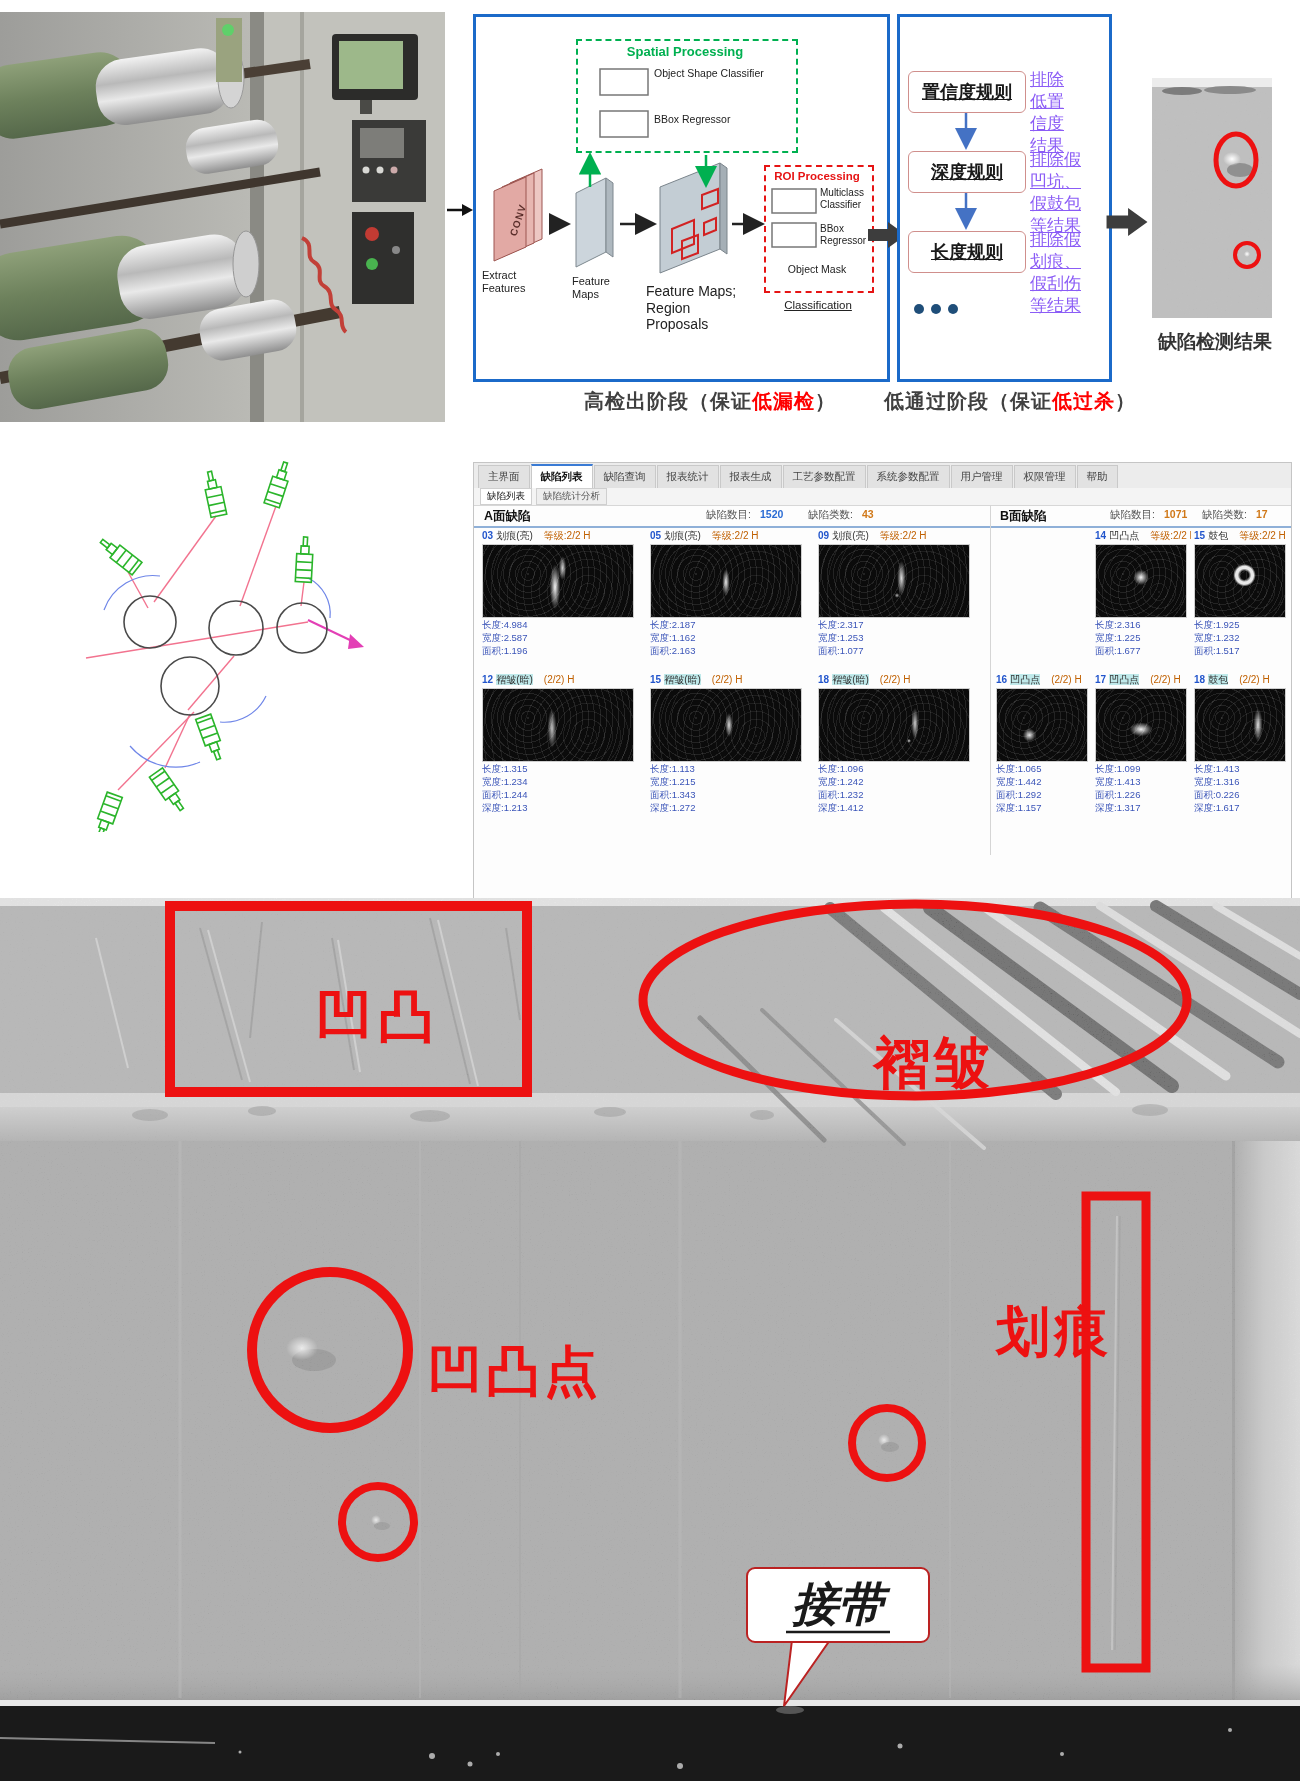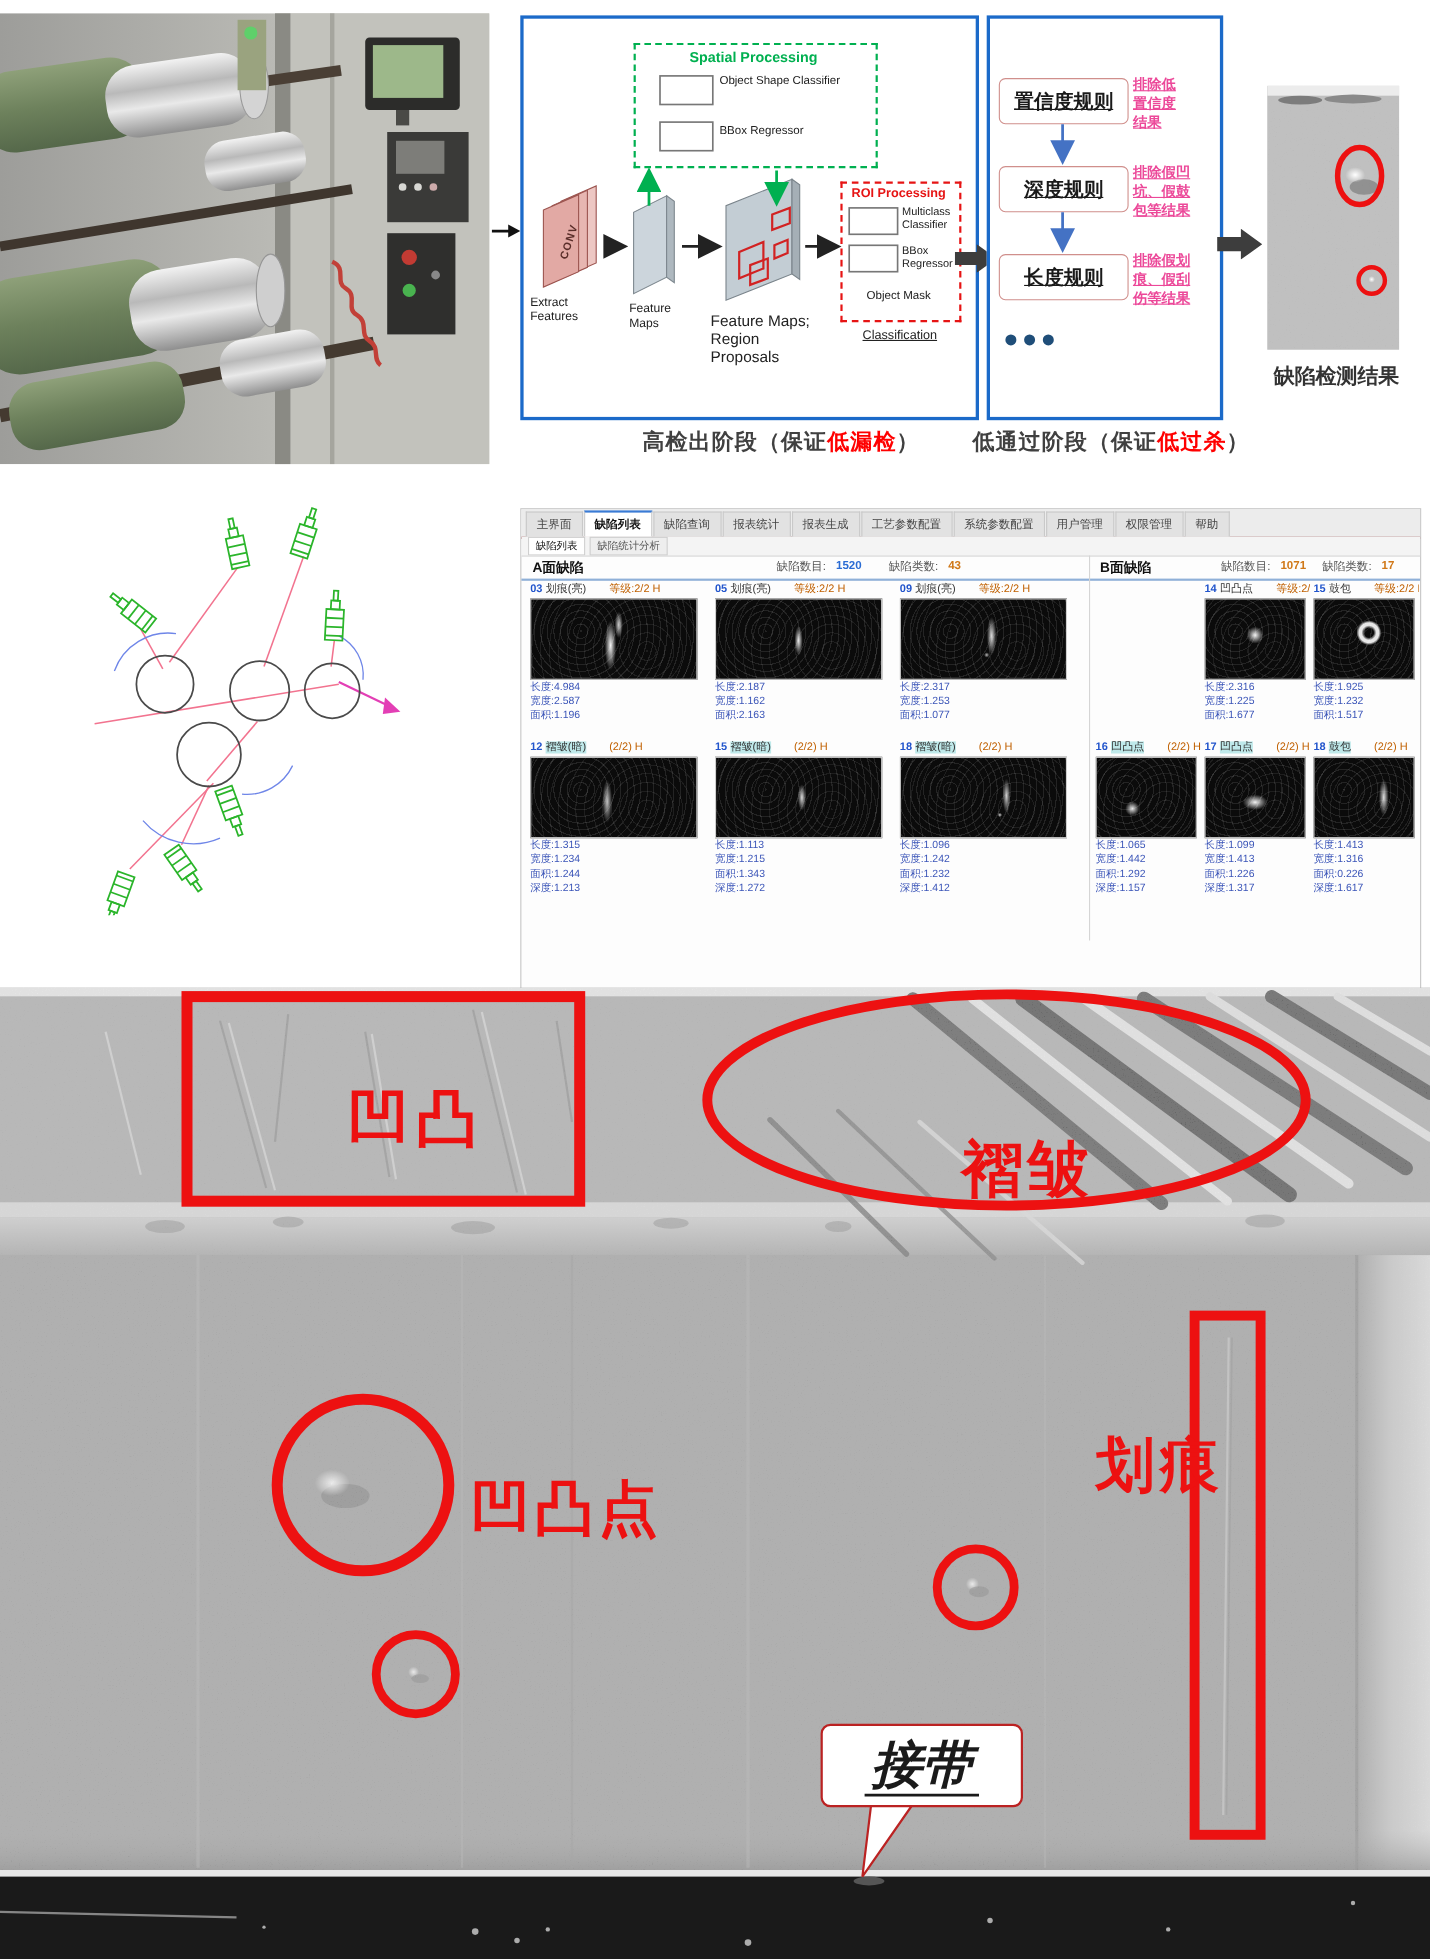--- a/index.html
+++ b/index.html
@@ -8,21 +8,21 @@
   .abs{position:absolute;}
   
   .stagebox{position:absolute;border:3px solid #1b6ac9;background:#fff;}
   .lbl{position:absolute;font-size:11px;line-height:1.18;color:#222;}
   .greenbox{position:absolute;border:2px dashed #00b050;}
   .redbox{position:absolute;border:2px dashed #e61414;}
   .boxtitle{font-weight:bold;text-align:center;}
   .rulebox{position:absolute;left:8px;width:116px;height:40px;border:1.6px solid #d08f8c;
            border-radius:6px;background:#fff;display:flex;align-items:center;justify-content:center;
            font-size:18px;font-weight:bold;color:#1a1a1a;text-decoration:underline;}
-  .rulenote{position:absolute;left:130px;font-size:13px;font-weight:bold;color:#ec4899;
+  .rulenote{position:absolute;left:130px;font-size:17px;font-weight:normal;color:#8b5cf6;
             text-decoration:underline;line-height:1.3;}
   .dots{position:absolute;left:14px;top:287px;display:flex;gap:7px;}
   .dots i{width:10px;height:10px;border-radius:50%;background:#1f4e79;display:block;}
   .stagecap{position:absolute;font-size:20px;font-weight:bold;color:#404040;text-align:center;letter-spacing:1px;}
   .stagecap .red{color:#f00;}
   
   .ui{position:absolute;left:473px;top:462px;width:817px;height:436px;background:#fdfdfd;
       border:1px solid #c5c5c5;font-size:10px;}
   .tabbar{position:absolute;left:0;top:0;right:0;height:25px;background:#ececec;
           border-bottom:2px solid #7f1d1d;display:flex;align-items:flex-end;padding-left:4px;}
@@ -38,21 +38,21 @@
   .ptitle{font-size:12.5px;font-weight:bold;color:#101010;}
   .plabel{font-size:10.5px;color:#555;}
   .pval-b{font-size:10.5px;font-weight:bold;color:#2b6cd4;}
   .pval-o{font-size:10.5px;font-weight:bold;color:#d07818;}
   .vdiv{position:absolute;left:516px;top:42px;width:1px;height:350px;background:#d5d5d5;}
   .cell{position:absolute;white-space:nowrap;overflow:hidden;}
   .clabel{font-size:10px;line-height:13px;}
   .cid{color:#2255cc;font-weight:bold;margin-right:3px;}
   .ctype{color:#333;}
   .ctype.hl{background:#bfe9ea;}
-  .cgrade{color:#c06000;margin-left:21px;}
+  .cgrade{color:#c06000;margin-left:11px;}
   .thumb{margin-top:2px;height:72px;background-color:#0b0b0b;border:1px solid #cfcfcf;position:relative;}
   .thumb::after{content:"";position:absolute;inset:0;
      background:repeating-radial-gradient(circle at 30% 40%,rgba(255,255,255,.10) 0 1px,transparent 1px 6px),
                 repeating-radial-gradient(circle at 70% 65%,rgba(255,255,255,.08) 0 1px,transparent 1px 8px);}
   .cstats div{font-size:9.5px;line-height:13px;color:#3b55b8;}
   
   .t1{background-image:radial-gradient(ellipse 7px 30px at 48% 58%,rgba(255,255,255,.95),rgba(255,255,255,0) 75%),radial-gradient(ellipse 5px 16px at 53% 32%,rgba(255,255,255,.8),rgba(255,255,255,0) 75%);}
   .t2{background-image:radial-gradient(ellipse 5px 18px at 50% 52%,rgba(255,255,255,.9),rgba(255,255,255,0) 75%);}
   .t3{background-image:radial-gradient(ellipse 6px 24px at 55% 46%,rgba(255,255,255,.85),rgba(255,255,255,0) 72%),radial-gradient(circle 3px at 52% 70%,rgba(255,255,255,.7),rgba(255,255,255,0) 80%);}
   .t4{background-image:radial-gradient(ellipse 9px 14px at 45% 46%,rgba(255,255,255,.9),rgba(255,255,255,0) 75%);}

